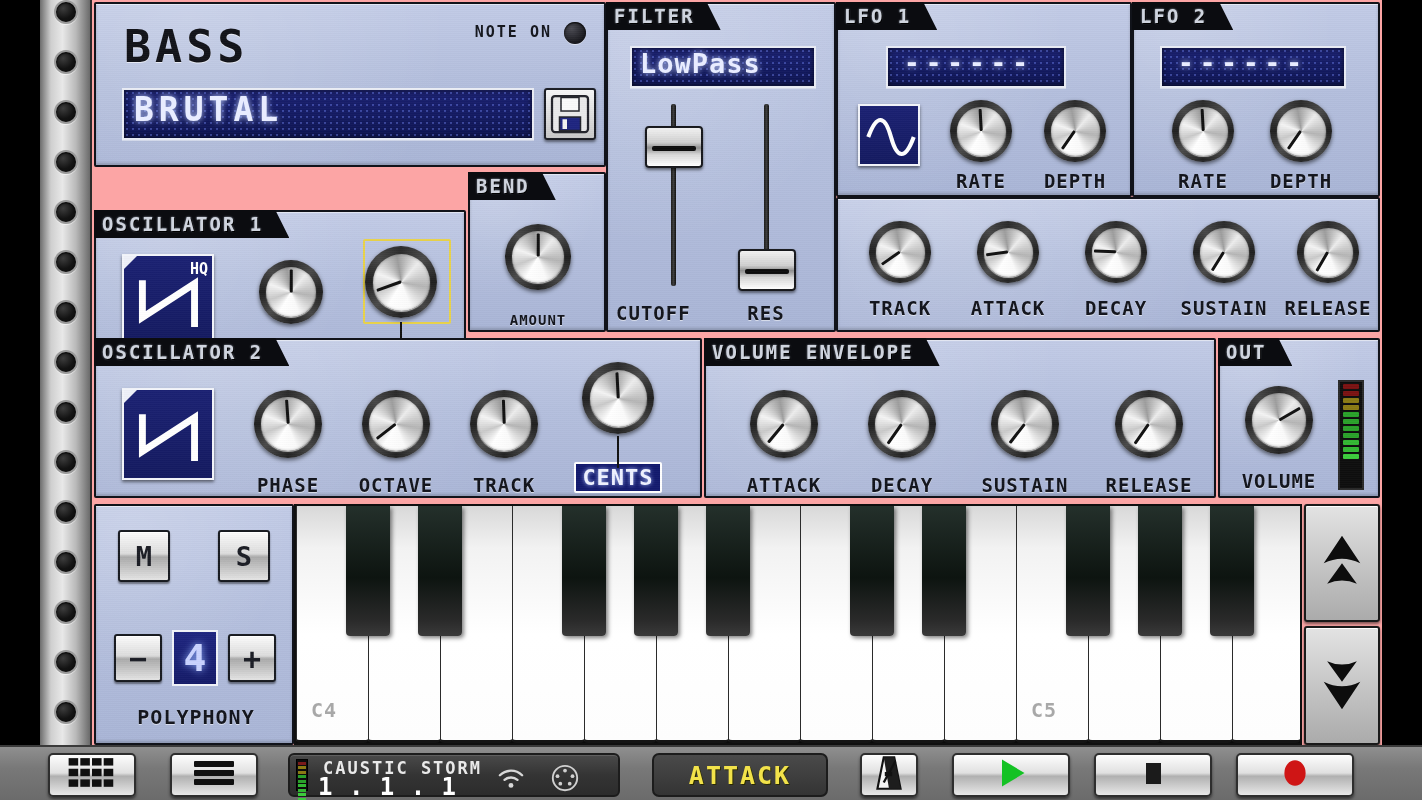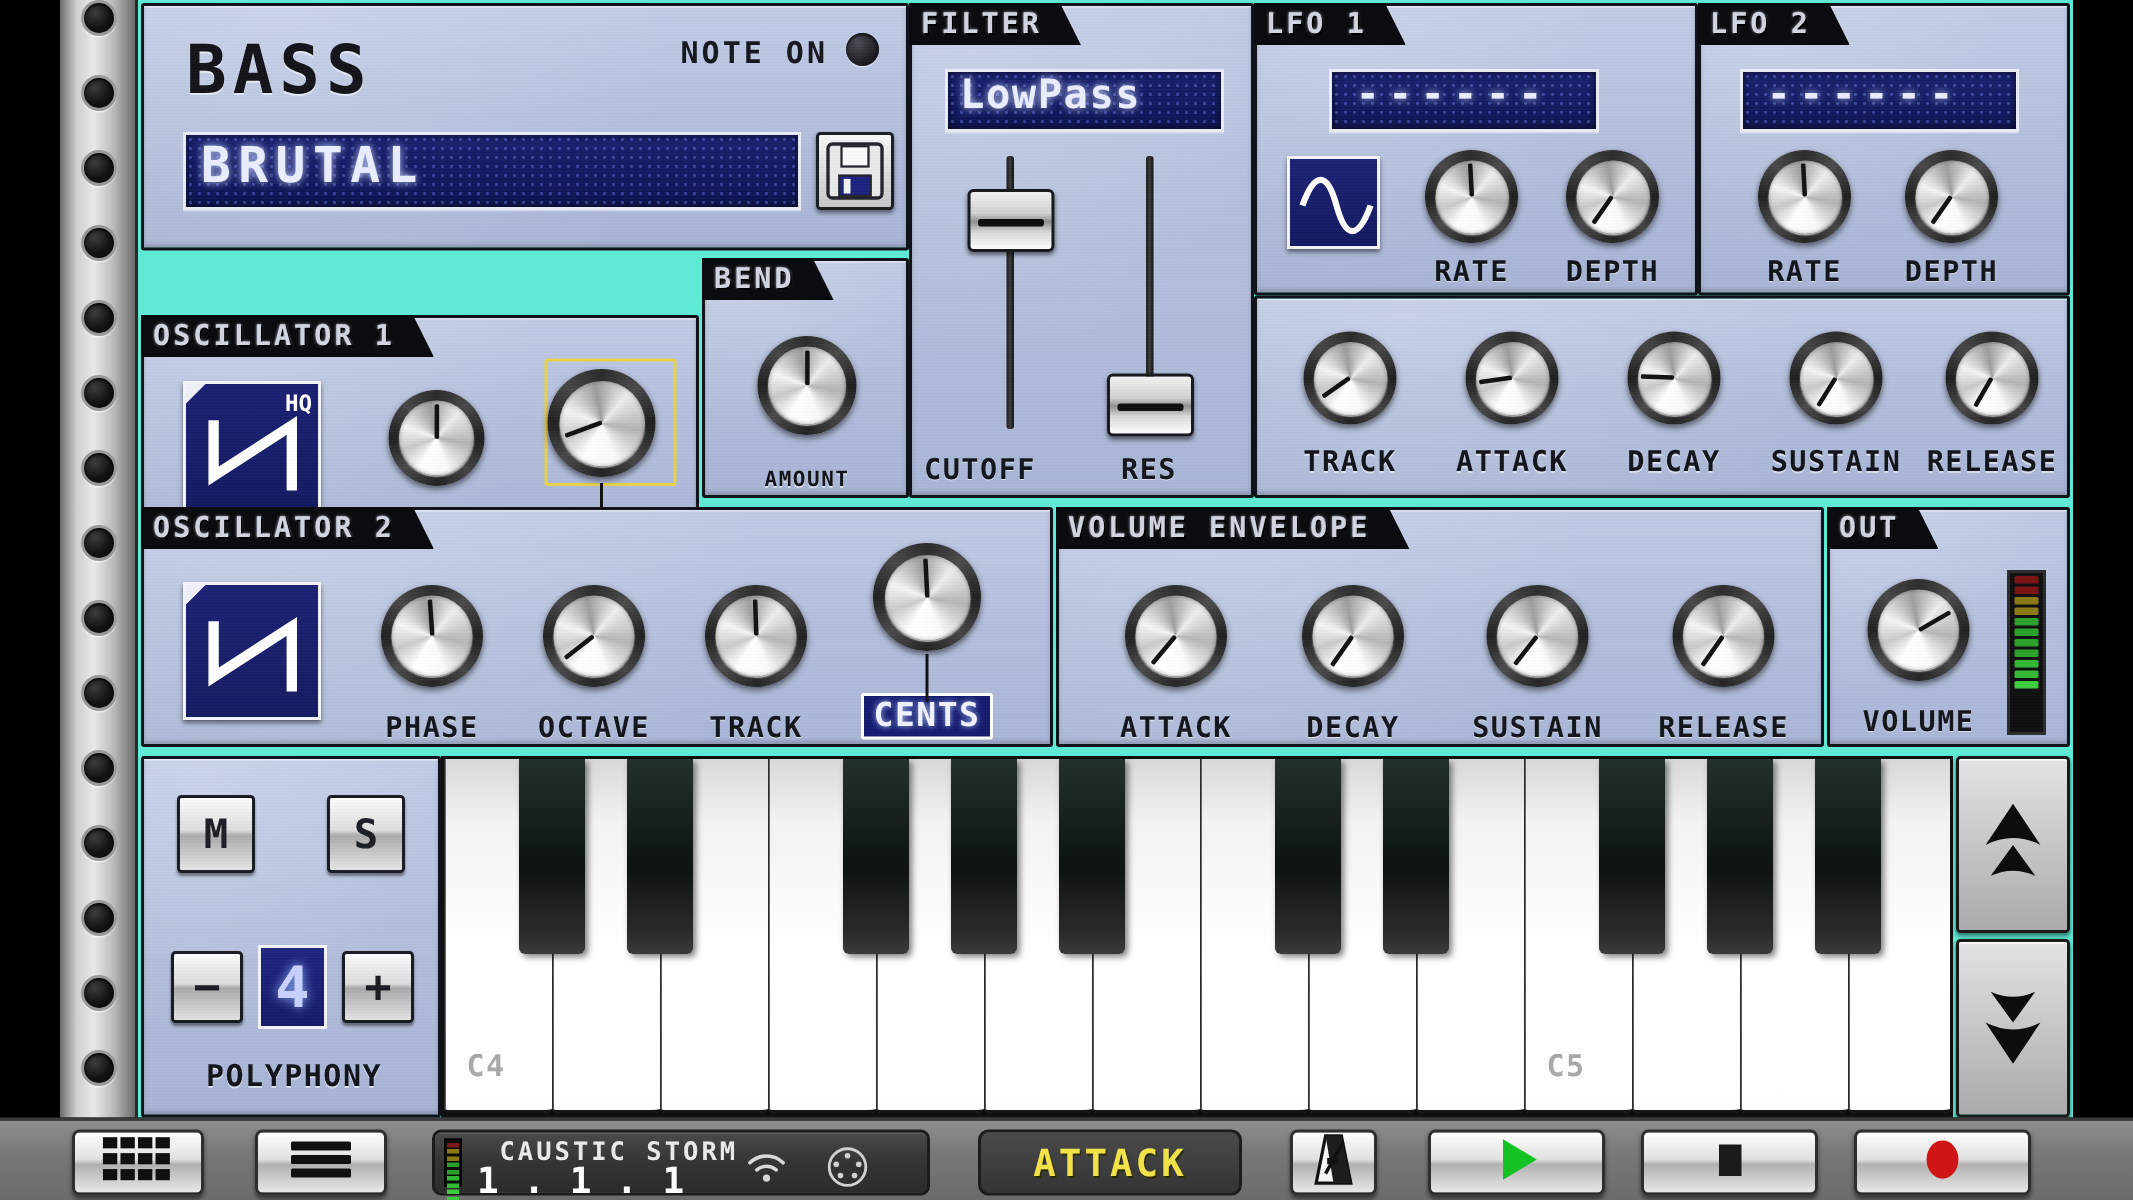--- a/index.html
+++ b/index.html
@@ -20,21 +20,21 @@
   #rail .hole{
     position:absolute; left:14px; width:24px; height:24px; border-radius:50%;
     background:radial-gradient(circle at 36% 32%, #3d3d3d 0%, #131313 55%, #0a0a0a 100%);
     box-shadow: inset 0 1px 2px #000, 0 1px 0 rgba(255,255,255,.55);
     border:2px solid #9a9a9a;
   }
 
   
   #board{
     position:absolute; left:92px; top:0; width:1290px; height:745px;
-    background:#5eead4;
+    background:#fca5a5;
   }
 
   
   .panel{
     position:absolute;
     background:
       radial-gradient(circle at 18% 10%, rgba(255,255,255,.16), rgba(255,255,255,0) 60%),
       linear-gradient(180deg,#c2cbe6 0%,#b4bfdd 45%,#a9b5d6 100%);
     border:2px solid #11131a;
     border-radius:2px;
@@ -247,21 +247,21 @@
     <div class="hole" style="top: 700px;"></div>
   </div>
 
 <div id="board">
 
   <div class="panel" style="left:2px; top:2px; width:512px; height:165px;">
     <div style="position:absolute; left:28px; top:16px; font-size:45px; font-weight:bold;
                 letter-spacing:4px; color:#121319; font-family:'DejaVu Sans Mono',monospace;
                 text-shadow:0 1px 0 rgba(255,255,255,.6);">BASS</div>
 
-    <div style="position:absolute; right:52px; top:19px; font-size:20px; font-weight:bold;
+    <div style="position:absolute; right:52px; top:19px; font-size:15px; font-weight:bold;
                 letter-spacing:2px; color:#14161d; font-family:'DejaVu Sans Mono',monospace;">NOTE ON</div>
     <div style="position:absolute; right:18px; top:18px; width:22px; height:22px; border-radius:50%;
                 background:radial-gradient(circle at 35% 30%,#4a4a52,#17171c 70%);
                 box-shadow: inset 0 1px 2px #000, 0 1px 0 rgba(255,255,255,.5);"></div>
 
     <div class="lcd" style="position:absolute; left:26px; top:84px; width:412px; height:52px;">
       <div class="dots"></div>
       <div class="txt" style="font-size:33px; letter-spacing:5px; padding-left:10px;">BRUTAL</div>
     </div>
 
@@ -689,21 +689,21 @@
       <i style="background:#7a1a1a;"></i>
       <i style="background:#8a7a14;"></i>
       <i style="background:#8a7a14;"></i>
       <i style="background:#2aa02a;"></i>
       <i style="background:#2aa02a;"></i>
       <i style="background:#33b833;"></i>
       <i style="background:#33b833;"></i>
       <i style="background:#3ccc3c;"></i>
       <i style="background:#3ccc3c;"></i>
     </div>
-    <div style="position:absolute; left:43px; top:3px; color:#e9e9e9; font-size:17px;
+    <div style="position:absolute; left:33px; top:3px; color:#e9e9e9; font-size:17px;
                 font-weight:bold; letter-spacing:2px; font-family:'DejaVu Sans Mono',monospace;">CAUSTIC STORM</div>
     <div style="position:absolute; left:28px; top:18px; color:#ffffff; font-size:24px;
                 font-weight:bold; letter-spacing:1px; font-family:'DejaVu Sans Mono',monospace;">1 . 1 . 1</div>
     <span style="position:absolute; right:92px; top:11px;">
       <svg viewBox="0 0 32 26" width="30" height="24">
         <g fill="none" stroke="#d8d8d8" stroke-width="2.6" stroke-linecap="round">
           <path d="M4 10 A17 17 0 0 1 28 10"></path>
           <path d="M9 15 A11 11 0 0 1 23 15"></path>
         </g>
         <circle cx="16" cy="21" r="2.6" fill="#d8d8d8"></circle>

